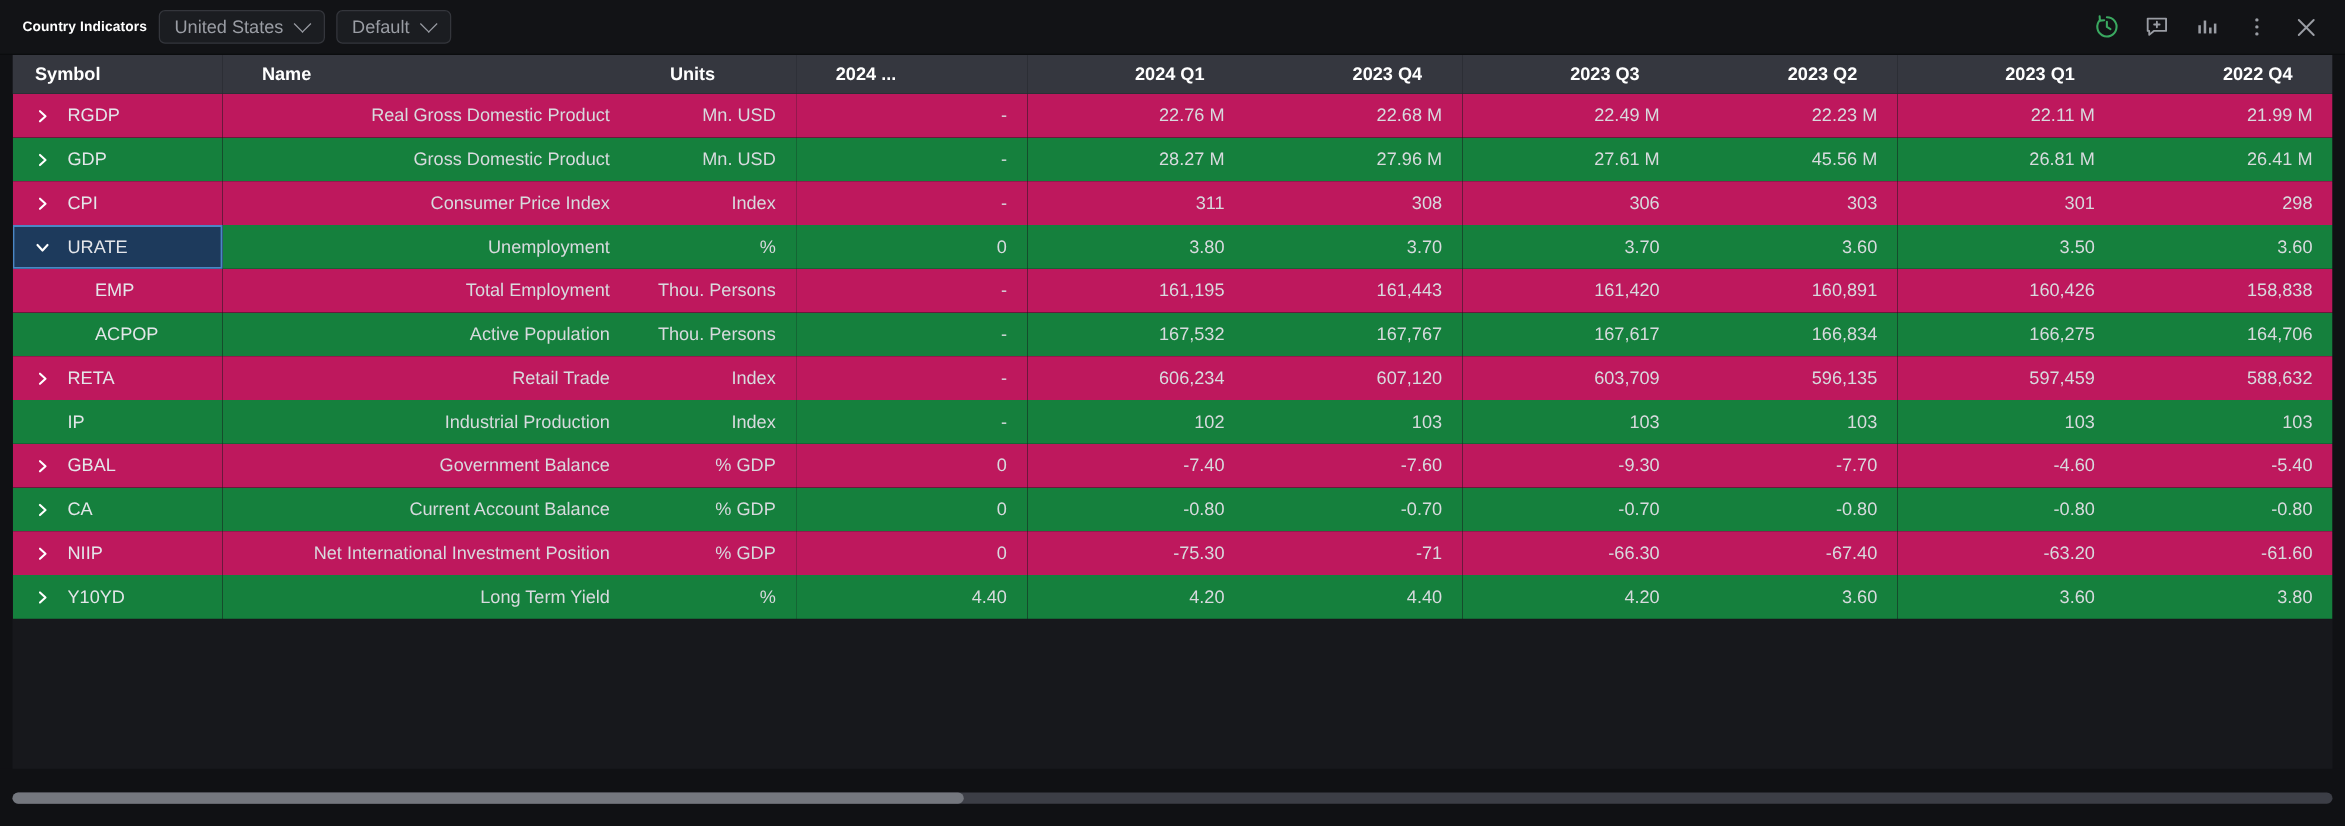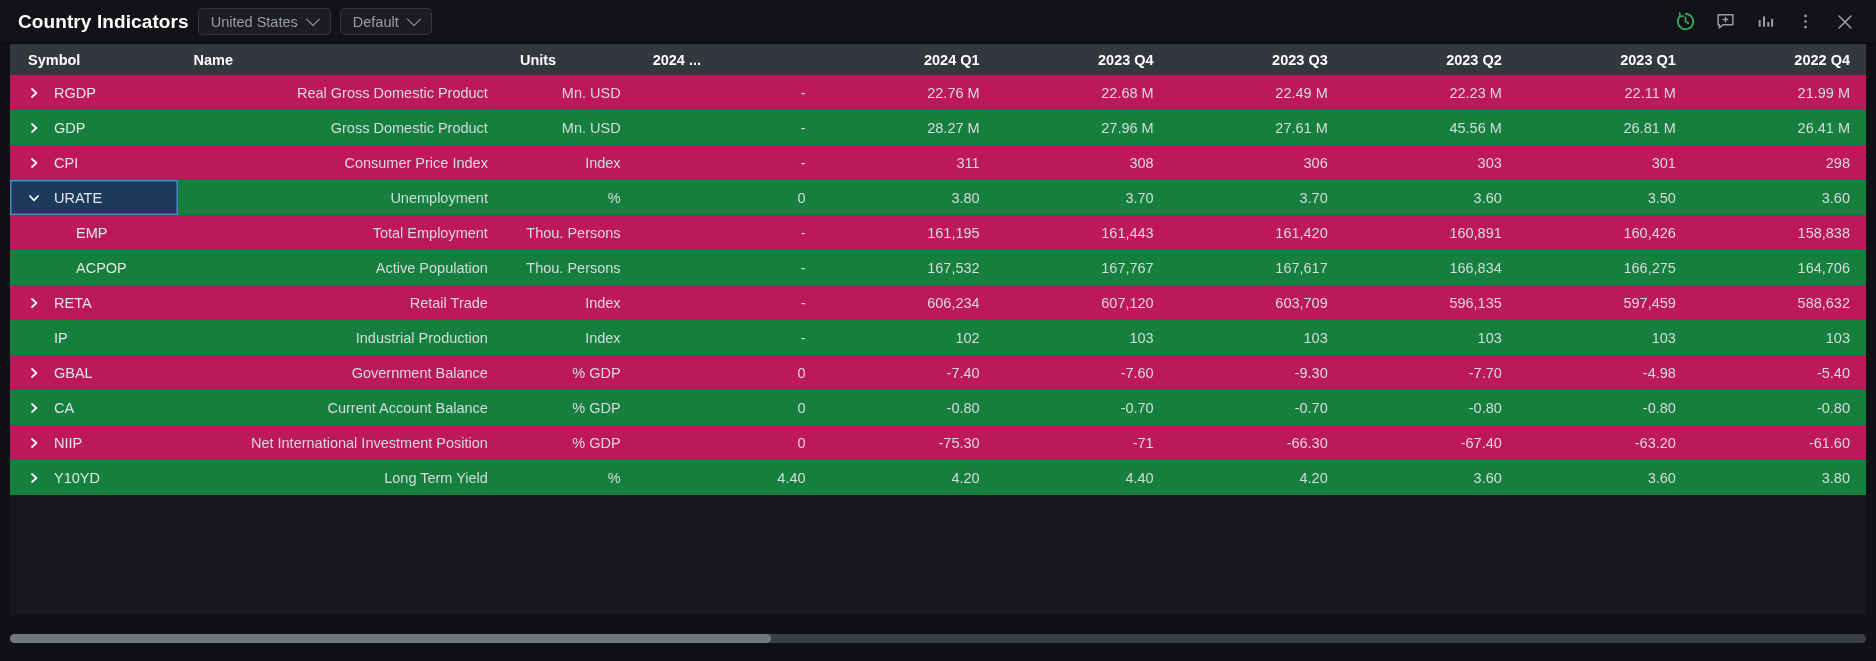--- a/index.html
+++ b/index.html
@@ -21,21 +21,21 @@
   .titlebar {
     height: 44px;
     flex: 0 0 44px;
     background: #121316;
     display: flex;
     align-items: center;
     padding: 0 14px 0 18px;
     border-bottom: 1px solid #0b0c0e;
   }
   .title-text {
-    font-size: 19px;
+    font-size: 11px;
     font-weight: bold;
     color: #ffffff;
     letter-spacing: 0.1px;
     white-space: nowrap;
   }
   .pill {
     margin-left: 9px;
     height: 27px;
     min-width: 86px;
     padding: 0 12px;
@@ -78,21 +78,21 @@
     width: 100%;
     border-collapse: collapse;
     table-layout: fixed;
   }
   table.grid thead th {
     background: #35373f;
     color: #ffffff;
     font-size: 14.5px;
     font-weight: bold;
     height: 31px;
-    padding: 0 16px;
+    padding: 0 32px;
     text-align: right;
     white-space: nowrap;
     user-select: none;
     cursor: pointer;
   }
   table.grid thead th.c-sym,
   table.grid thead th.c-name,
   table.grid thead th.c-units,
   table.grid thead th.c-part { text-align: left; }
   table.grid thead th.c-sym { padding-left: 18px; }
@@ -413,21 +413,21 @@
                 <span class="sym-label">GBAL</span>
               </div>
             </td>
             <td class="c-name">Government Balance</td>
             <td class="c-units">% GDP</td>
             <td class="c-part">0</td>
             <td class="c-v0">-7.40</td>
             <td class="c-v1">-7.60</td>
             <td class="c-v2">-9.30</td>
             <td class="c-v3">-7.70</td>
-            <td class="c-v4">-4.98</td>
+            <td class="c-v4">-4.60</td>
             <td class="c-v5">-5.40</td>
           </tr>
           <tr class="even">
             <td class="c-sym">
               <div class="symwrap">
                 <span class="chev-r">
                   <svg width="12" height="12" viewBox="0 0 12 12">
                     <path d="M4 2 L8.4 6 L4 10" stroke="#ffffff" stroke-width="1.7" fill="none" stroke-linecap="round" stroke-linejoin="round"></path>
                   </svg>
                 </span>

